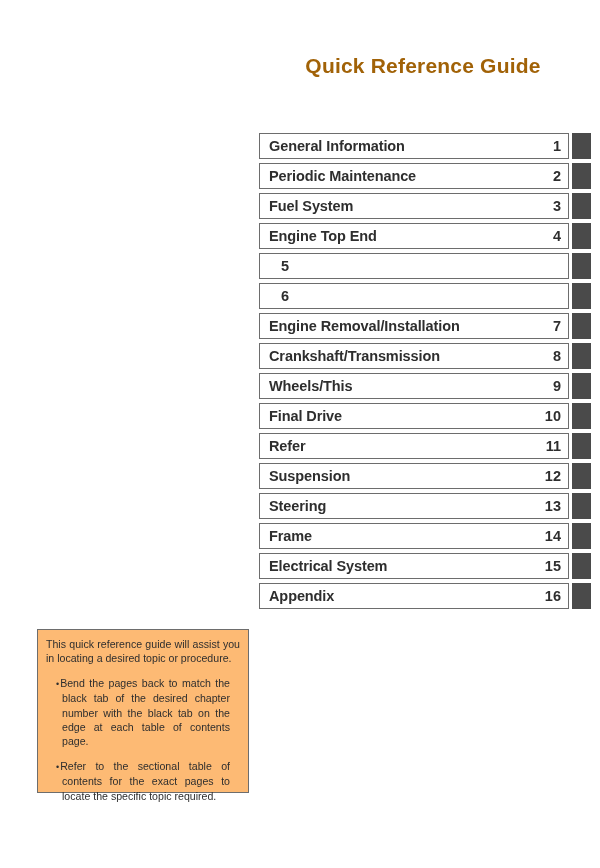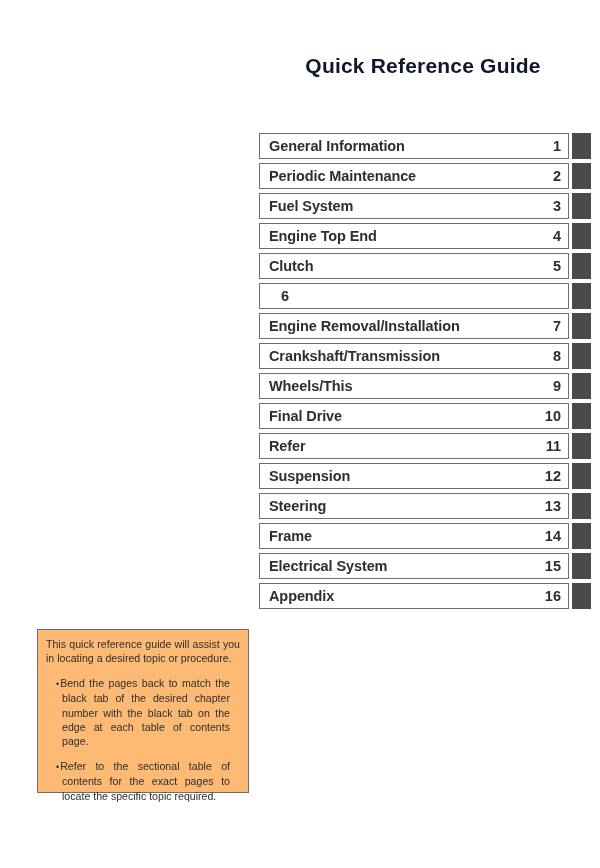--- a/index.html
+++ b/index.html
@@ -19,21 +19,21 @@
   
   .page-title {
     position: absolute;
     left: 259px;
     top: 54px;
     width: 328px;
     text-align: center;
     font-size: 21px;
     font-weight: bold;
     letter-spacing: 0.2px;
-    color: #0f172a;
+    color: #a16207;
   }
 
   
   .toc {
     position: absolute;
     left: 259px;
     top: 133px;
     width: 332px;
   }
   .toc-row {
@@ -147,21 +147,20 @@
     </div>
     <div class="toc-row">
       <div class="toc-plate">
         <span class="toc-label">Engine Top End</span>
         <span class="toc-number">4</span>
       </div>
       <div class="toc-tab"></div>
     </div>
     <div class="toc-row">
       <div class="toc-plate">
-        <span class="toc-label">Clutch</span>
         <span class="toc-number">5</span>
       </div>
       <div class="toc-tab"></div>
     </div>
     <div class="toc-row">
       <div class="toc-plate">
         <span class="toc-number">6</span>
       </div>
       <div class="toc-tab"></div>
     </div>

